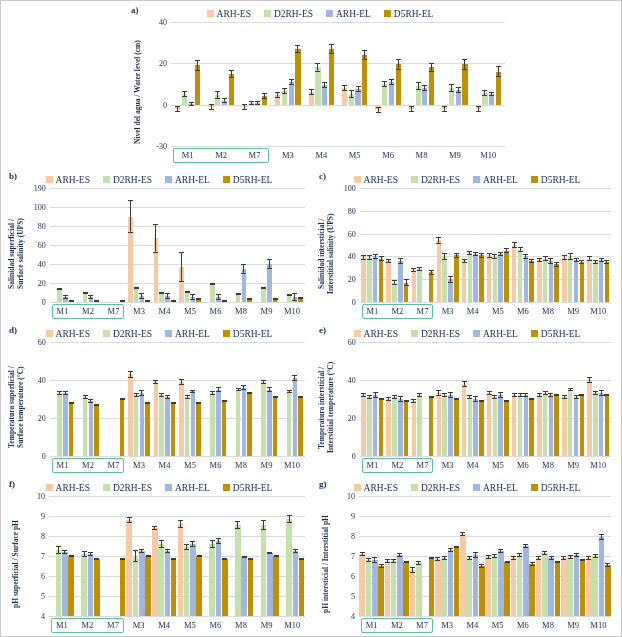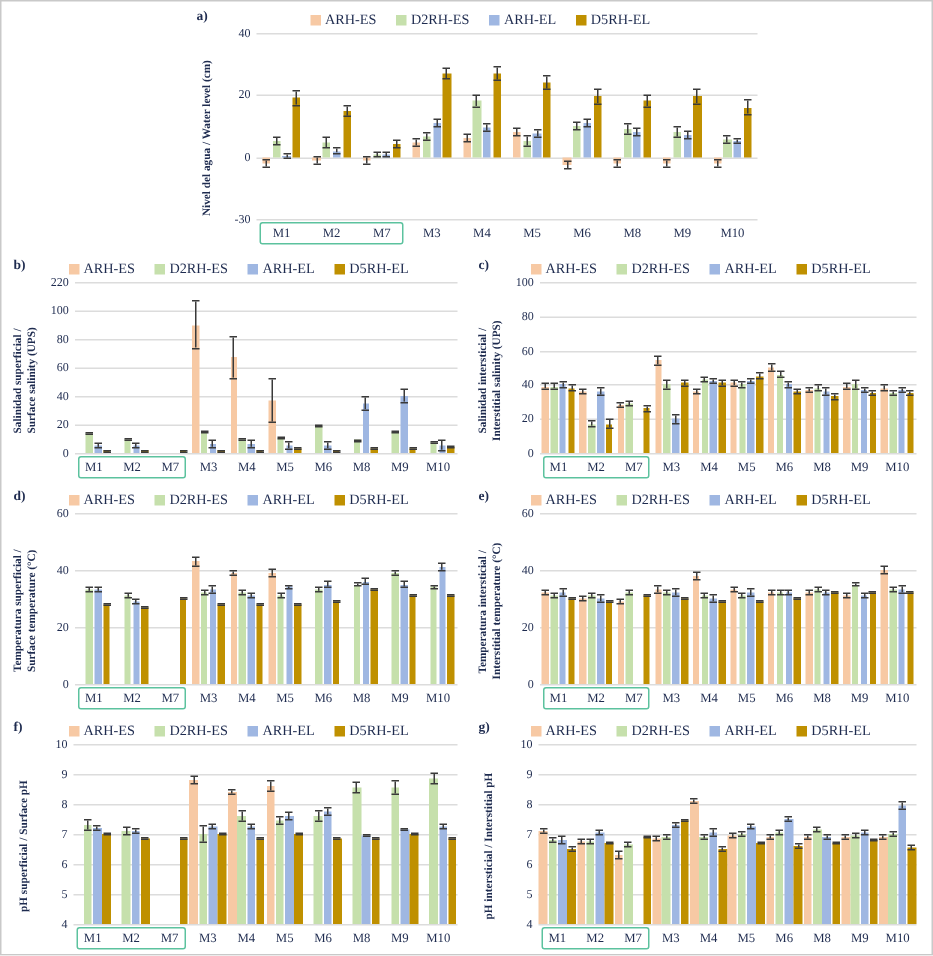--- a/index.html
+++ b/index.html
@@ -214,21 +214,21 @@
             <span class="ytick txt" style="top: 95px;">20</span>
             <div class="grid" style="top: 76px;"></div>
             <span class="ytick txt" style="top: 76px;">40</span>
             <div class="grid" style="top: 57px;"></div>
             <span class="ytick txt" style="top: 57px;">60</span>
             <div class="grid" style="top: 38px;"></div>
             <span class="ytick txt" style="top: 38px;">80</span>
             <div class="grid" style="top: 19px;"></div>
             <span class="ytick txt" style="top: 19px;">100</span>
             <div class="grid" style="top: 0px;"></div>
-            <span class="ytick txt" style="top: 0px;">220</span>
+            <span class="ytick txt" style="top: 0px;">190</span>
             <div class="bar" style="left: 7.55px; width: 4.6px; top: 100.7px; height: 13.3px; background: rgb(198, 224, 172);"></div>
             <div class="ebar" style="left: 7.35px; top: 99.75px; height: 2px;"></div>
             <div class="bar" style="left: 13.35px; width: 4.6px; top: 109.25px; height: 4.75px; background: rgb(159, 183, 226);"></div>
             <div class="ebar" style="left: 13.15px; top: 107.35px; height: 3.8px;"></div>
             <div class="bar" style="left: 19.15px; width: 4.6px; top: 112.1px; height: 1.9px; background: rgb(191, 144, 0);"></div>
             <div class="ebar" style="left: 18.95px; top: 111.625px; height: 2px;"></div>
             <div class="bar" style="left: 33.05px; width: 4.6px; top: 104.5px; height: 9.5px; background: rgb(198, 224, 172);"></div>
             <div class="ebar" style="left: 32.85px; top: 103.55px; height: 2px;"></div>
             <div class="bar" style="left: 38.85px; width: 4.6px; top: 109.25px; height: 4.75px; background: rgb(159, 183, 226);"></div>
             <div class="ebar" style="left: 38.65px; top: 107.35px; height: 3.8px;"></div>

